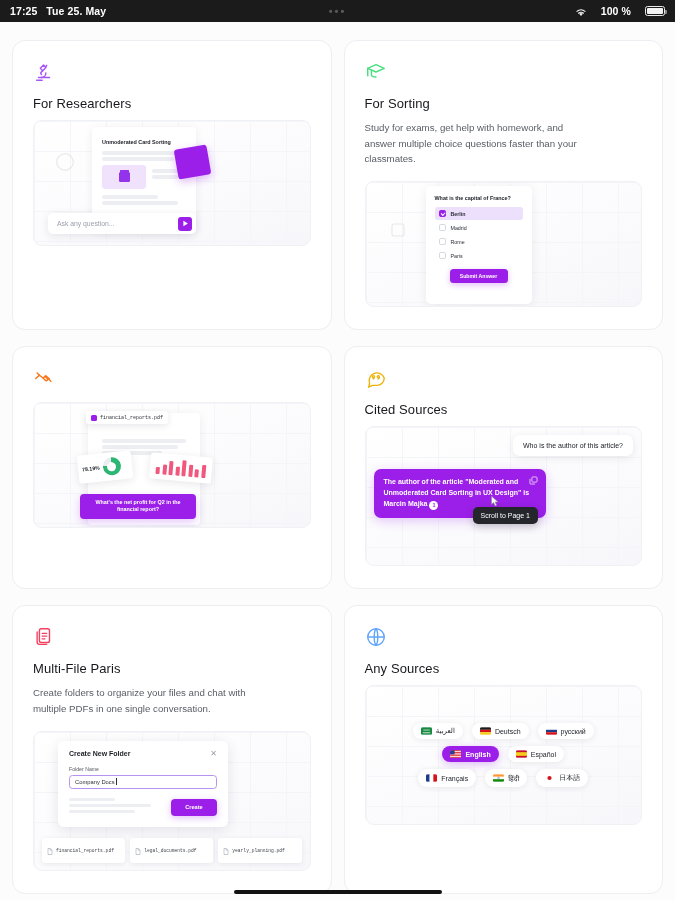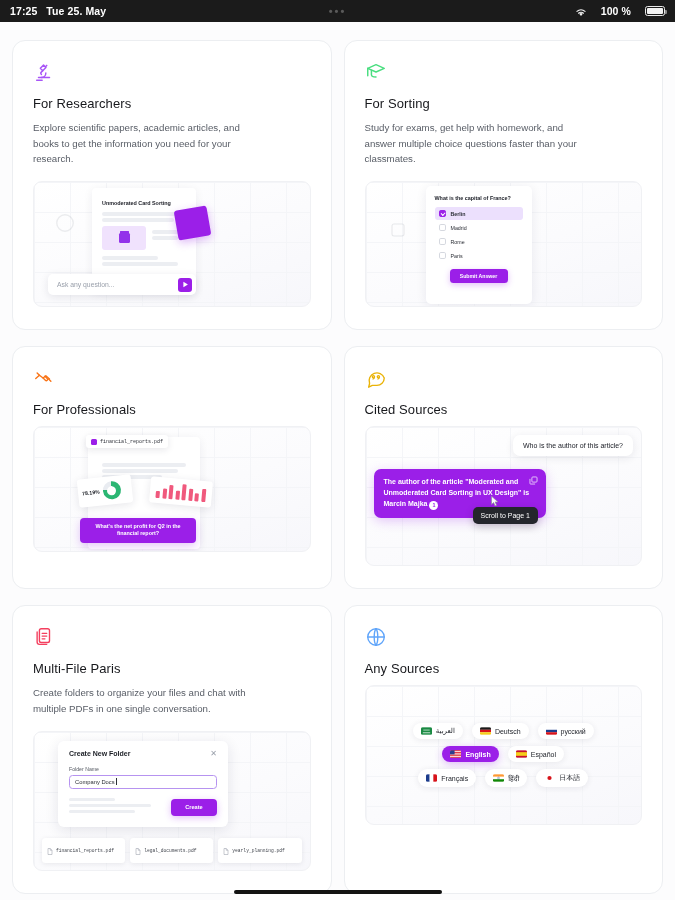--- a/index.html
+++ b/index.html
@@ -246,21 +246,20 @@
         <svg viewBox="0 0 24 24" width="22" height="22" fill="none" stroke="#a855f7" stroke-width="1.6" stroke-linecap="round" stroke-linejoin="round">
           <path d="M6 18h12"></path>
             <path d="M9 18a5 5 0 0 0 5-5"></path>
             <path d="M11.5 4.5 8 8l2.6 2.6 3.5-3.5z"></path>
           <path d="M10.6 10.6 8.8 12.4a1.3 1.3 0 0 0 0 1.8l.4.4"></path>
             <path d="M4 21h6"></path>
             <path d="M13.6 6.2 15 4.8"></path>
         </svg>
       </div>
       <div class="card-title">For Researchers</div>
-      <div class="card-desc">Explore scientific papers, academic articles, and books to get the information you need for your research.</div>
 
       <div class="illo">
         <div class="illo-inner">
           <div class="rs-ghost">
             <svg viewBox="0 0 24 24" width="22" height="22" stroke="#4b5563" stroke-width="1.5" fill="none">
                 <circle cx="12" cy="12" r="9"></circle>
               </svg>
           </div>
           <div class="docpage rs-doc">
             <div class="rs-title">Unmoderated Card Sorting</div>
@@ -331,21 +330,20 @@
 
     <div class="card">
       <div class="card-icon">
         <svg viewBox="0 0 24 24" width="22" height="22" fill="none" stroke="#f97316" stroke-width="1.5" stroke-linecap="round" stroke-linejoin="round">
           <path d="M3 12.5 7 9l4 3 3-2.5 4 3.5"></path>
             <path d="M11 12l2.5 2.5a1.4 1.4 0 0 0 2-2L13 10"></path>
           <path d="M7 9 4.5 6.5"></path>
             <path d="M17 13l2.5 2.5"></path>
         </svg>
       </div>
-      <div class="card-title">For Professionals</div>
 
       <div class="illo">
         <div class="illo-inner">
           <div class="docpage pf-doc">
             <div class="line" style="left:14px;top:26px;width:84px"></div>
             <div class="line" style="left:14px;top:32px;width:76px"></div>
             <div class="line" style="left:14px;top:38px;width:60px"></div>
             <div class="line" style="left:14px;top:88px;width:84px"></div>
             <div class="line" style="left:14px;top:94px;width:66px"></div>
           </div>

